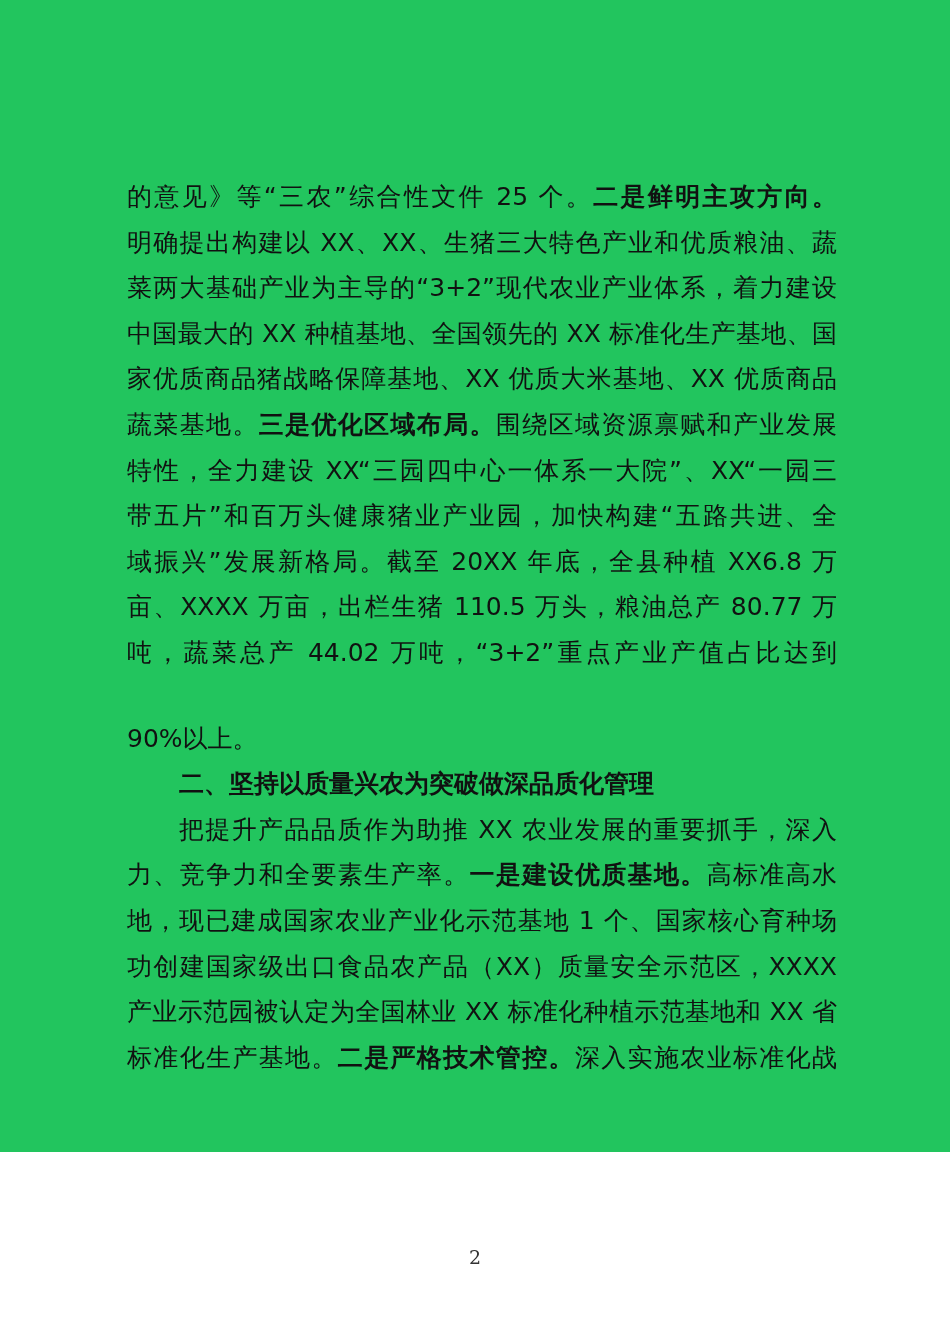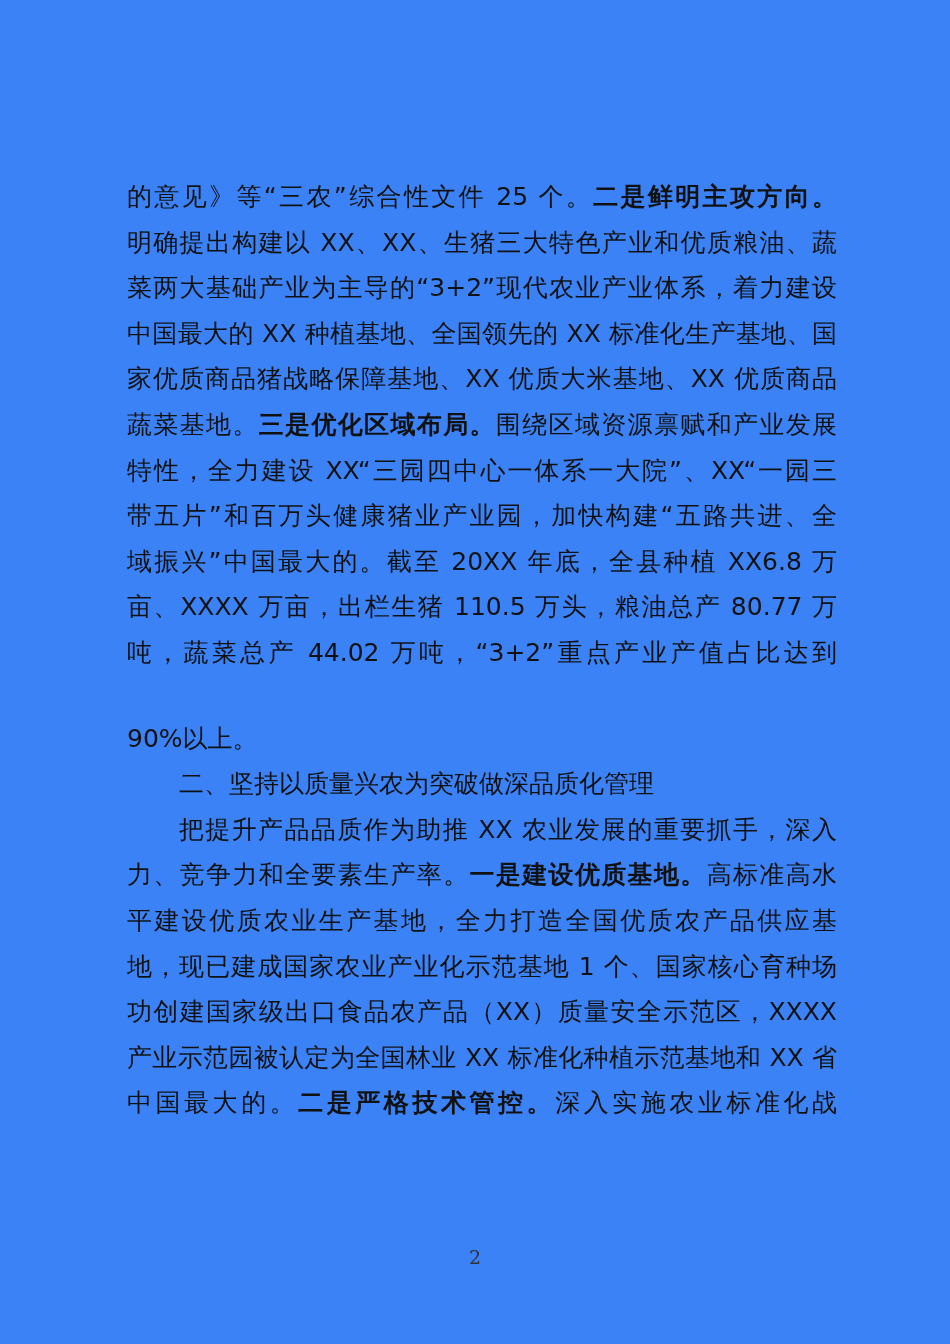--- a/index.html
+++ b/index.html
@@ -1,58 +1,57 @@
 <!DOCTYPE html>
 <html><head>
 <meta charset="utf-8">
 <style>
   html, body { margin: 0; padding: 0; background: #ffffff; }
   body { width: 950px; height: 1344px; position: relative; overflow: hidden; }
   .page {
-    position: absolute; left: 0; top: 0; width: 950px; height: 1344px; background: #3b82f6;
+    position: absolute; left: 0; top: 0; width: 950px; height: 1152px; background: #22c55e;
   }
   .body-text {
     position: absolute; left: 127px; top: 174px; width: 710px;
     font-family: "DejaVu Sans", sans-serif;
     font-size: 25px; color: #111111;
   }
   .line {
     height: 45.6px; line-height: 45.6px; white-space: nowrap;
     text-align: justify; text-align-last: justify;
     letter-spacing: 0px;
   }
   .line.last { text-align-last: left; margin-top: 40px; }
   .line.indent { padding-left: 52px; }
-  .line.heading { text-align-last: left; }
+  .line.heading { text-align-last: left; font-weight: bold; }
   b { font-weight: bold; }
   .page-number {
     position: absolute; left: 0; width: 950px; top: 1246px; text-align: center;
     font-family: "DejaVu Serif", serif; font-size: 19px; color: #333333;
   }
 </style>
 </head>
 <body>
 
 <div class="page">
   <div class="body-text" id="body-text">
       <div class="line"><span>的意见》等“三农”综合性文件 25 个。</span><b>二是鲜明主攻方向。</b></div>
       <div class="line"><span>明确提出构建以 XX、XX、生猪三大特色产业和优质粮油、蔬</span></div>
       <div class="line"><span>菜两大基础产业为主导的“3+2”现代农业产业体系，着力建设</span></div>
       <div class="line"><span>中国最大的 XX 种植基地、全国领先的 XX 标准化生产基地、国</span></div>
       <div class="line"><span>家优质商品猪战略保障基地、XX 优质大米基地、XX 优质商品</span></div>
       <div class="line"><span>蔬菜基地。</span><b>三是优化区域布局。</b><span>围绕区域资源禀赋和产业发展</span></div>
       <div class="line"><span>特性，全力建设 XX“三园四中心一体系一大院”、XX“一园三</span></div>
       <div class="line"><span>带五片”和百万头健康猪业产业园，加快构建“五路共进、全</span></div>
-      <div class="line"><span>域振兴”中国最大的。截至 20XX 年底，全县种植 XX6.8 万</span></div>
+      <div class="line"><span>域振兴”发展新格局。截至 20XX 年底，全县种植 XX6.8 万</span></div>
       <div class="line"><span>亩、XXXX 万亩，出栏生猪 110.5 万头，粮油总产 80.77 万</span></div>
       <div class="line"><span>吨，蔬菜总产 44.02 万吨，“3+2”重点产业产值占比达到</span></div>
       <div class="line last"><span>90%以上。</span></div>
       <div class="line indent heading"><span>二、坚持以质量兴农为突破做深品质化管理</span></div>
       <div class="line indent"><span>把提升产品品质作为助推 XX 农业发展的重要抓手，深入</span></div>
       <div class="line"><span>力、竞争力和全要素生产率。</span><b>一是建设优质基地。</b><span>高标准高水</span></div>
-      <div class="line"><span>平建设优质农业生产基地，全力打造全国优质农产品供应基</span></div>
       <div class="line"><span>地，现已建成国家农业产业化示范基地 1 个、国家核心育种场</span></div>
       <div class="line"><span>功创建国家级出口食品农产品（XX）质量安全示范区，XXXX</span></div>
       <div class="line"><span>产业示范园被认定为全国林业 XX 标准化种植示范基地和 XX 省</span></div>
-      <div class="line"><span>中国最大的。</span><b>二是严格技术管控。</b><span>深入实施农业标准化战</span></div>
+      <div class="line"><span>标准化生产基地。</span><b>二是严格技术管控。</b><span>深入实施农业标准化战</span></div>
     </div>
   <div class="page-number">2</div>
 </div>
 
 </body></html>

